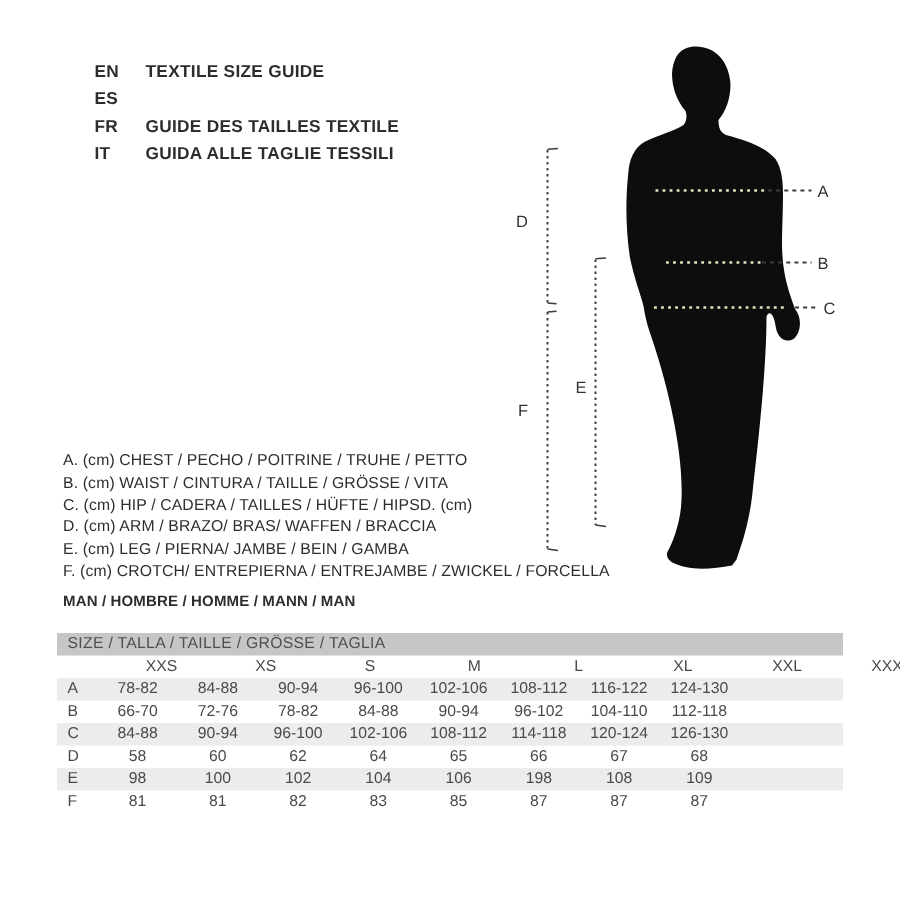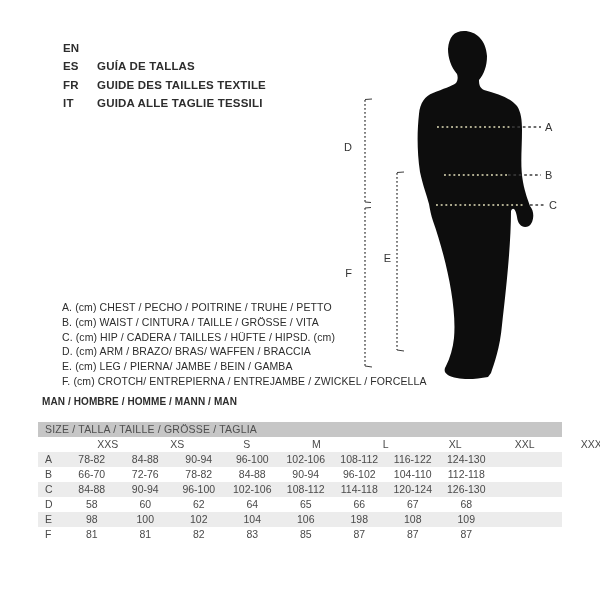--- a/index.html
+++ b/index.html
@@ -12,21 +12,21 @@
   .lang-row{display:flex;line-height:18.4px;font-size:11.5px;font-weight:600;
     color:#2d2d2d;letter-spacing:.2px;padding-left:18px;}
   .lang-code{width:34px;flex:0 0 34px;}
   
   .figure-svg{position:absolute;left:0;top:0;width:600px;height:600px;pointer-events:none;}
   .figure-svg text{font-family:"Liberation Sans","DejaVu Sans",sans-serif;
     font-size:11px;font-weight:500;fill:#333333;}
   
   .legend-block{position:absolute;left:42px;top:300px;}
   .legend-line{font-size:10.5px;line-height:14.8px;font-weight:500;color:#2d2d2d;
-    letter-spacing:.1px;white-space:nowrap;margin-left:20px;}
+    letter-spacing:.1px;white-space:nowrap;}
   .gender-line{position:absolute;left:42px;top:396px;font-size:10px;font-weight:700;
     color:#2d2d2d;letter-spacing:.1px;}
   
   .size-table{position:absolute;left:38px;top:422px;width:524px;font-size:10.5px;color:#4a4a4a;}
   .table-header{height:15px;line-height:15px;background:var(--header-bg,#c6c6c6);
     color:#4f4f4f;padding-left:7px;font-weight:500;letter-spacing:.2px;}
   .t-row{display:grid;grid-template-columns:27px repeat(8,53.5px) 1fr;height:15px;
     line-height:15px;align-items:center;}
   .t-row.stripe{background:var(--stripe-bg,#ececec);}
   .t-label{padding-left:7px;text-align:left;}
@@ -34,24 +34,24 @@
   .sizes-row{color:#4a4a4a;font-weight:500;gap:16px;}
 </style>
 </head>
 <body>
 
 <div class="canvas">
 
   <div class="lang-block" id="lang-rows">
       <div class="lang-row">
         <span class="lang-code">EN</span>
+        <span class="lang-text">TEXTILE SIZE GUIDE</span>
       </div>
       <div class="lang-row">
         <span class="lang-code">ES</span>
-        <span class="lang-text">GUÍA DE TALLAS</span>
       </div>
       <div class="lang-row">
         <span class="lang-code">FR</span>
         <span class="lang-text">GUIDE DES TAILLES TEXTILE</span>
       </div>
       <div class="lang-row">
         <span class="lang-code">IT</span>
         <span class="lang-text">GUIDA ALLE TAGLIE TESSILI</span>
       </div>
     </div>

